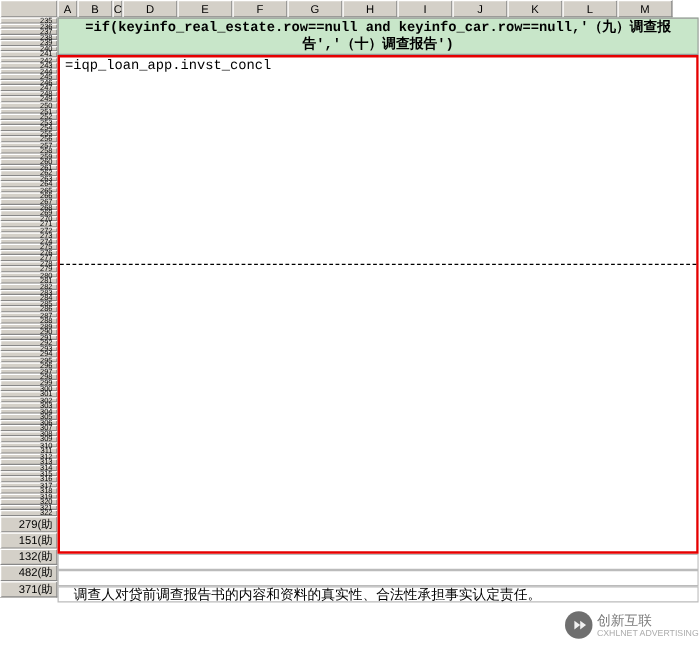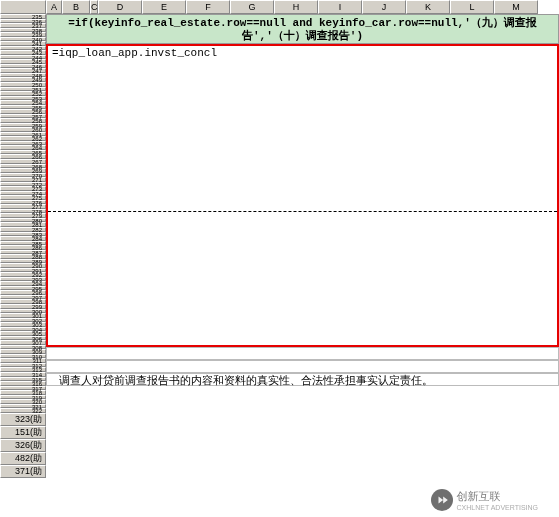--- a/index.html
+++ b/index.html
@@ -55,21 +55,21 @@
       font-family: "Courier New", monospace;
       font-size: 11px;
       font-weight: bold;
       color: #000;
       text-align: center;
       padding: 2px 4px;
       line-height: 13px;
     }
     .red-box {
       border: 2px solid #e60000;
-      height: 303px;
+      height: 399px;
       width: 100%;
       position: relative;
       background: #fff;
     }
     .loan-row {
       font-family: "Courier New", monospace;
       font-size: 11px;
       padding: 1px 4px;
       color: #000;
       height: 12px;
@@ -87,21 +87,21 @@
       display: flex;
       align-items: center;
       line-height: 12px;
       color: #000;
     }
     .bottom-row .segment { margin-right: 6px; }
     .bottom-row .right { margin-left: auto; margin-right: 10px; }
     .pno-row { justify-content: center; }
     .watermark {
       position: absolute;
-      right: 21px;
+      right: 0;
       bottom: 6px;
       display: flex;
       align-items: center;
       opacity: 0.7;
       pointer-events: none;
     }
     .watermark .wm-logo {
       width: 22px;
       height: 22px;
       background: #333;
@@ -204,23 +204,23 @@
         <div class="row-header" style="height: 4.53409px; line-height: 4.53409px; font-size: 6px;">314</div>
         <div class="row-header" style="height: 4.53409px; line-height: 4.53409px; font-size: 6px;">315</div>
         <div class="row-header" style="height: 4.53409px; line-height: 4.53409px; font-size: 6px;">316</div>
         <div class="row-header" style="height: 4.53409px; line-height: 4.53409px; font-size: 6px;">317</div>
         <div class="row-header" style="height: 4.53409px; line-height: 4.53409px; font-size: 6px;">318</div>
         <div class="row-header" style="height: 4.53409px; line-height: 4.53409px; font-size: 6px;">319</div>
         <div class="row-header" style="height: 4.53409px; line-height: 4.53409px; font-size: 6px;">320</div>
         <div class="row-header" style="height: 4.53409px; line-height: 4.53409px; font-size: 6px;">321</div>
         <div class="row-header" style="height: 4.53409px; line-height: 4.53409px; font-size: 6px;">322</div>
       </div>
-    <div class="row-header tall-2">323(助</div>
+    <div class="row-header tall-2">279(助</div>
     <div class="row-header tall-2">151(助</div>
-    <div class="row-header tall-2">326(助</div>
+    <div class="row-header tall-2">132(助</div>
     <div class="row-header tall-2">482(助</div>
     <div class="row-header tall-2">371(助</div>
   </div>
 
   <div class="grid-col">
     <div class="col-headers" id="col-headers">
         <div class="col-header" style="width: 16px;">A</div>
         <div class="col-header" style="width: 28px;">B</div>
         <div class="col-header" style="width: 8px;">C</div>
         <div class="col-header" style="width: 44px;">D</div>

